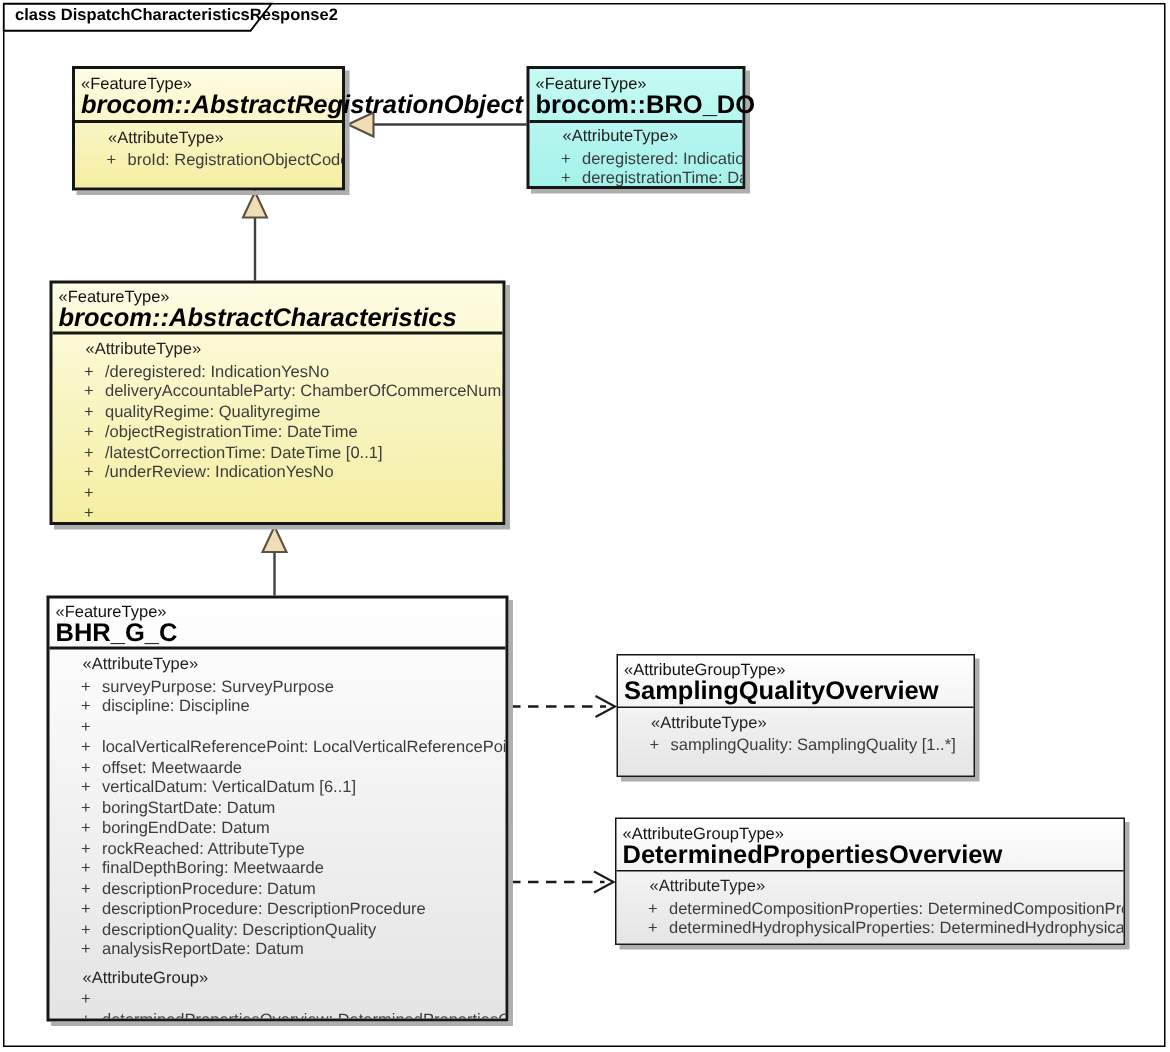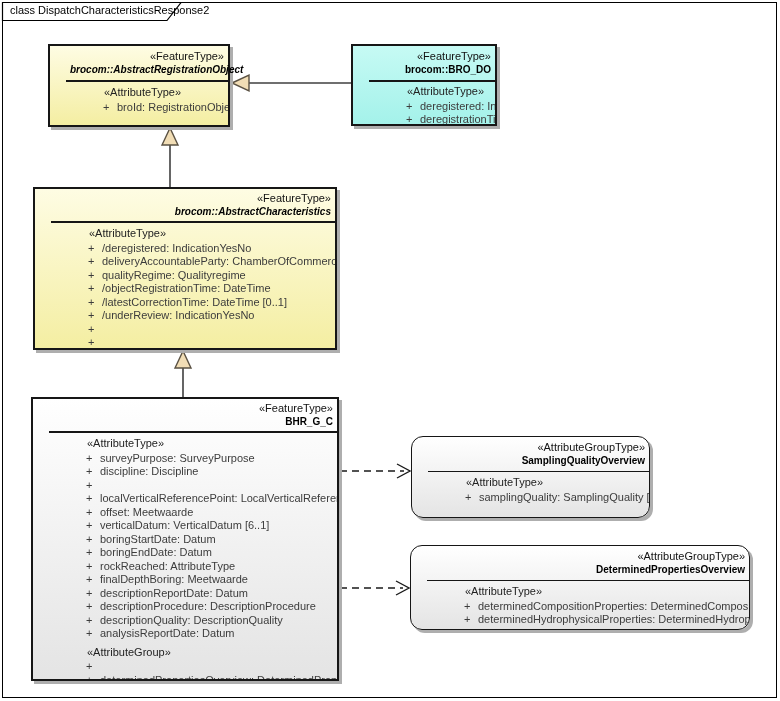--- a/index.html
+++ b/index.html
@@ -3,38 +3,38 @@
 <meta charset="utf-8">
 <style>
   html,body{margin:0;padding:0;background:#fff;}
   #canvas{
     position:relative;width:780px;height:701px;background:#ffffff;
     font-family:"Liberation Sans","DejaVu Sans",sans-serif;overflow:hidden;
   }
   #frame{position:absolute;left:2px;top:2px;width:775px;height:696px;border:1px solid #000;box-sizing:border-box;}
   #conn-layer{position:absolute;left:0;top:0;width:780px;height:701px;}
   .diagram-tab-label{
-    position:absolute;left:10px;top:4px;font-size:11px;font-weight:normal;color:#000;white-space:nowrap;
+    position:absolute;left:10px;top:4px;font-size:11px;font-weight:bold;color:#000;white-space:nowrap;
   }
   .class-box{
     position:absolute;border:2px solid #161616;box-sizing:border-box;
     box-shadow:3px 3px 0 #aeaeae;display:flex;flex-direction:column;
   }
-  .thin{border-width:1.5px;border-radius:12px;}
+  .thin{border-width:1.5px;}
   .fill-yellow{background:linear-gradient(to bottom,#FEFCE3,#F4EEA2);}
   .fill-cyan{background:linear-gradient(to bottom,#C6FAF4,#A4F2EA);}
   .fill-plain{background:linear-gradient(to bottom,#FFFFFF,#E4E4E4);}
   .cb-header{
-    border-bottom:2px solid #161616;text-align:right;padding:3px 4px 3px;line-height:14px;flex:none;margin-left:16px;
+    border-bottom:2px solid #161616;text-align:left;padding:3px 4px 3px;line-height:14px;flex:none;
   }
   .thin .cb-header{border-bottom-width:1.5px;}
   .stereo{font-size:11px;color:#111;}
-  .cls-name{font-size:10px;font-weight:bold;color:#000;}
+  .cls-name{font-size:17px;font-weight:bold;color:#000;}
   .abstract .cls-name{font-style:italic;}
-  .cb-body{flex:1;padding:3px 4px 2px 8px;overflow:hidden;margin-left:44px;}
+  .cb-body{flex:1;padding:3px 4px 2px 20px;overflow:hidden;}
   .group-stereo{font-size:11px;color:#222;line-height:13.5px;padding:1px 0 1px 2px;}
   .attr-group + .attr-group .group-stereo{margin-top:4px;}
   .attr-row{display:flex;font-size:11px;color:#3c3c3c;line-height:13.5px;white-space:nowrap;}
   .attr-row .vis{flex:none;width:14px;padding-left:1px;}
 </style>
 </head>
 <body>
 
 <div id="canvas">
 
@@ -199,21 +199,21 @@
             <div class="attr-row">
             <span class="vis">+</span>
             <span>rockReached: AttributeType</span>
           </div>
             <div class="attr-row">
             <span class="vis">+</span>
             <span>finalDepthBoring: Meetwaarde</span>
           </div>
             <div class="attr-row">
             <span class="vis">+</span>
-            <span>descriptionReportDate: Datum</span>
+            <span>descriptionProcedure: Datum</span>
           </div>
             <div class="attr-row">
             <span class="vis">+</span>
             <span>descriptionProcedure: DescriptionProcedure</span>
           </div>
             <div class="attr-row">
             <span class="vis">+</span>
             <span>descriptionQuality: DescriptionQuality</span>
           </div>
             <div class="attr-row">

